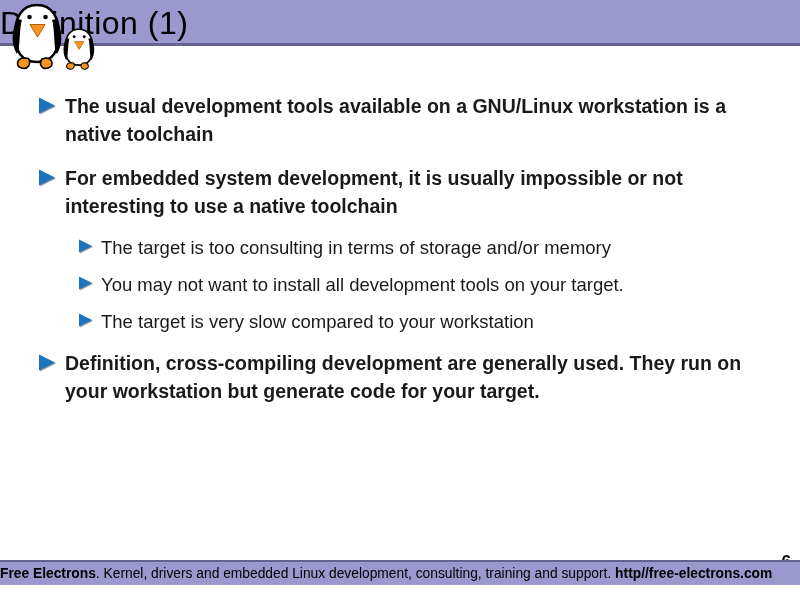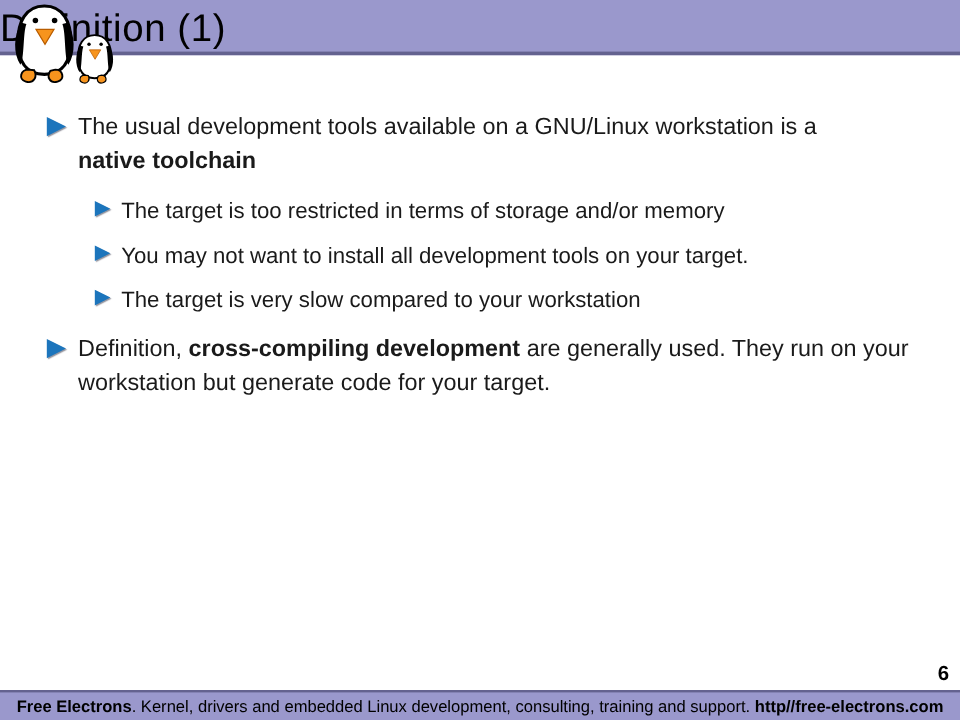--- a/index.html
+++ b/index.html
@@ -45,43 +45,44 @@
   }
   .bullet-row .tri {
     flex: 0 0 auto;
     margin: 5px 9px 0 0;
     filter: drop-shadow(1.5px 1.5px 0 rgba(70,70,85,.55));
   }
   .bullet-text {
     font-size: 19.5px;
     line-height: 28px;
     max-width: 707px;
+    font-weight: bold;
   }
   .bullet-text b { white-space: nowrap; }
 
   .sub-list { padding-left: 40px; margin-bottom: 14px; margin-top: -2px; }
   .sub-row { display: flex; align-items: flex-start; margin-bottom: 10px; }
   .sub-row .tri {
     flex: 0 0 auto;
     margin: 5px 8px 0 0;
     filter: drop-shadow(1.2px 1.2px 0 rgba(70,70,85,.55));
   }
   .sub-text { font-size: 18.5px; line-height: 27px; }
 
   
   .page-number {
     position: absolute; right: 9px; bottom: 28px;
     font-size: 17px; font-weight: bold; color: #000;
   }
   .footer-band {
-    position: absolute; left: 0; bottom: 0;
+    position: absolute; left: 0; bottom: 15px;
     width: 800px; height: 25px;
     background: #9a98cc;
     border-top: 2px solid #64628f;
-    text-align: center;
+    text-align: left;
     font-size: 13.8px;
     line-height: 23px;
     color: #000;
     white-space: nowrap;
   }
 </style>
 </head>
 <body>
 
 <svg width="0" height="0" style="position:absolute" aria-hidden="true">
@@ -111,27 +112,33 @@
 <div class="content">
 
   <div class="bullet-row">
     <svg class="tri" width="18" height="17" viewBox="0 0 18 17">
         <use href="#tri-main"></use>
       </svg>
     <div class="bullet-text"><span>The usual development tools available on a GNU/Linux workstation is a </span><b>native toolchain</b></div>
   </div>
 
 
+  <div class="bullet-row">
+    <svg class="tri" width="18" height="17" viewBox="0 0 18 17">
+        <use href="#tri-main"></use>
+      </svg>
+    <div class="bullet-text">For embedded system development, it is usually impossible or not interesting to use a native toolchain</div>
+  </div>
 
   <div class="sub-list">
     <div class="sub-row">
       <svg class="tri" width="15" height="14" viewBox="0 0 15 14">
           <use href="#tri-sub"></use>
         </svg>
-      <div class="sub-text">The target is too restricted in terms of storage and/or memory</div>
+      <div class="sub-text">The target is too consulting in terms of storage and/or memory</div>
     </div>
     <div class="sub-row">
       <svg class="tri" width="15" height="14" viewBox="0 0 15 14">
           <use href="#tri-sub"></use>
         </svg>
       <div class="sub-text">You may not want to install all development tools on your target.</div>
     </div>
     <div class="sub-row">
       <svg class="tri" width="15" height="14" viewBox="0 0 15 14">
           <use href="#tri-sub"></use>

